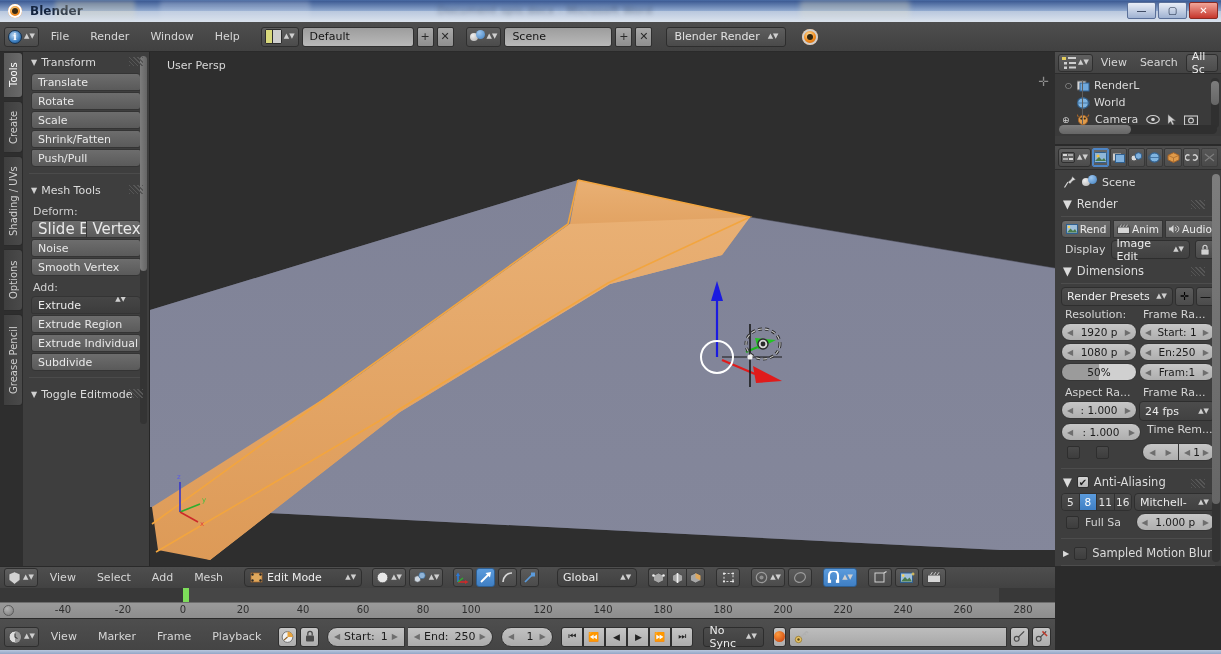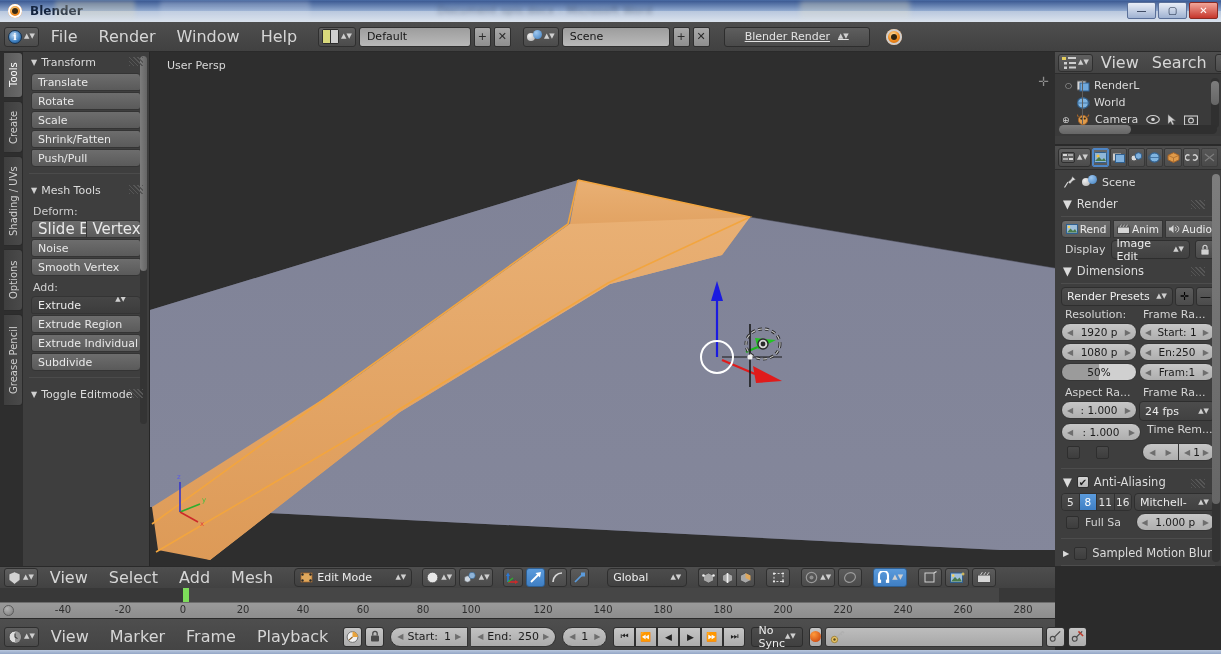--- a/index.html
+++ b/index.html
@@ -54,21 +54,21 @@
   .hdr-icbtn{
     height:20px; display:flex; align-items:center; gap:2px;
     background:linear-gradient(to bottom,#5f5f5f,#4b4b4b);
     border:1px solid #2f2f2f; border-radius:3px; padding:0 3px;
   }
   .blue-circle{ width:14px;height:14px;border-radius:50%;
     background:radial-gradient(circle at 40% 35%,#bdd8f2,#3d7fc0 60%,#1f4a7a);
     border:1px solid #15314f; display:flex; align-items:center; justify-content:center;
     color:#fff; font-size:9px; font-weight:bold; font-family:"DejaVu Serif",serif;}
   .spinner{ display:inline-flex; flex-direction:column; line-height:5px; color:#cfcfcf; font-size:7px; }
-  .menu-item{ color:#d6d6d6; font-size:16px; padding:0 9px; height:20px; line-height:20px; }
+  .menu-item{ color:#d6d6d6; font-size:11px; padding:0 9px; height:20px; line-height:20px; }
   .layout-icon{ width:17px;height:15px;border:1px solid #2c2c2c;border-radius:2px;
     background:#585858; display:flex; }
   .layout-icon i{ display:block; width:50%; height:100%; }
   .layout-icon i:first-child{ background:#d9d97c; border-right:1px solid #2c2c2c;}
   .layout-icon i:last-child{ background:#cfcfcf; }
   .text-field{
     height:20px; background:linear-gradient(to bottom,#9d9d9d,#b9b9b9);
     border:1px solid #2f2f2f; border-radius:3px; color:#151515; font-size:11px;
     display:flex; align-items:center; padding:0 7px;
   }
@@ -76,21 +76,21 @@
     border:1px solid #2f2f2f; border-radius:2px; color:#2a2a2a; font-size:11px;
     display:flex; align-items:center; justify-content:center;}
   .scene-icon{ width:15px;height:14px; position:relative;}
   .scene-icon::before{content:"";position:absolute;left:0;top:3px;width:8px;height:8px;border-radius:50%;
     background:radial-gradient(circle at 35% 30%,#f0f0f0,#aeaeae);}
   .scene-icon::after{content:"";position:absolute;left:6px;top:0px;width:9px;height:9px;border-radius:50%;
     background:radial-gradient(circle at 35% 30%,#9ec7ef,#3f7fc0);}
   .engine-sel{
     height:20px; min-width:108px; background:linear-gradient(to bottom,#5e5e5e,#4a4a4a);
     border:1px solid #2d2d2d; border-radius:3px; color:#e2e2e2; font-size:11px;
-    display:flex; align-items:center; justify-content:space-between; padding:0 20px; gap:8px;text-decoration:underline;
+    display:flex; align-items:center; justify-content:space-between; padding:0 7px; gap:8px;
   }
   .stat-logo{ width:16px;height:16px;border-radius:50%;
     background:radial-gradient(circle at 45% 38%,#ffe9ae 0%,#f18b1d 42%,#a94706 100%);
     box-shadow:0 0 0 2px #cfcfcf inset; position:relative;}
   .stat-logo::after{content:"";position:absolute;left:5px;top:5px;width:6px;height:6px;border-radius:50%;
     background:#2e2410;}
   .stat-text{ color:#cfcfcf; font-size:11px; white-space:nowrap; }
 
   
   .viewport-zone{ position:absolute; left:0; top:52px; width:1055px; height:514px; background:#2e2e2e; }

